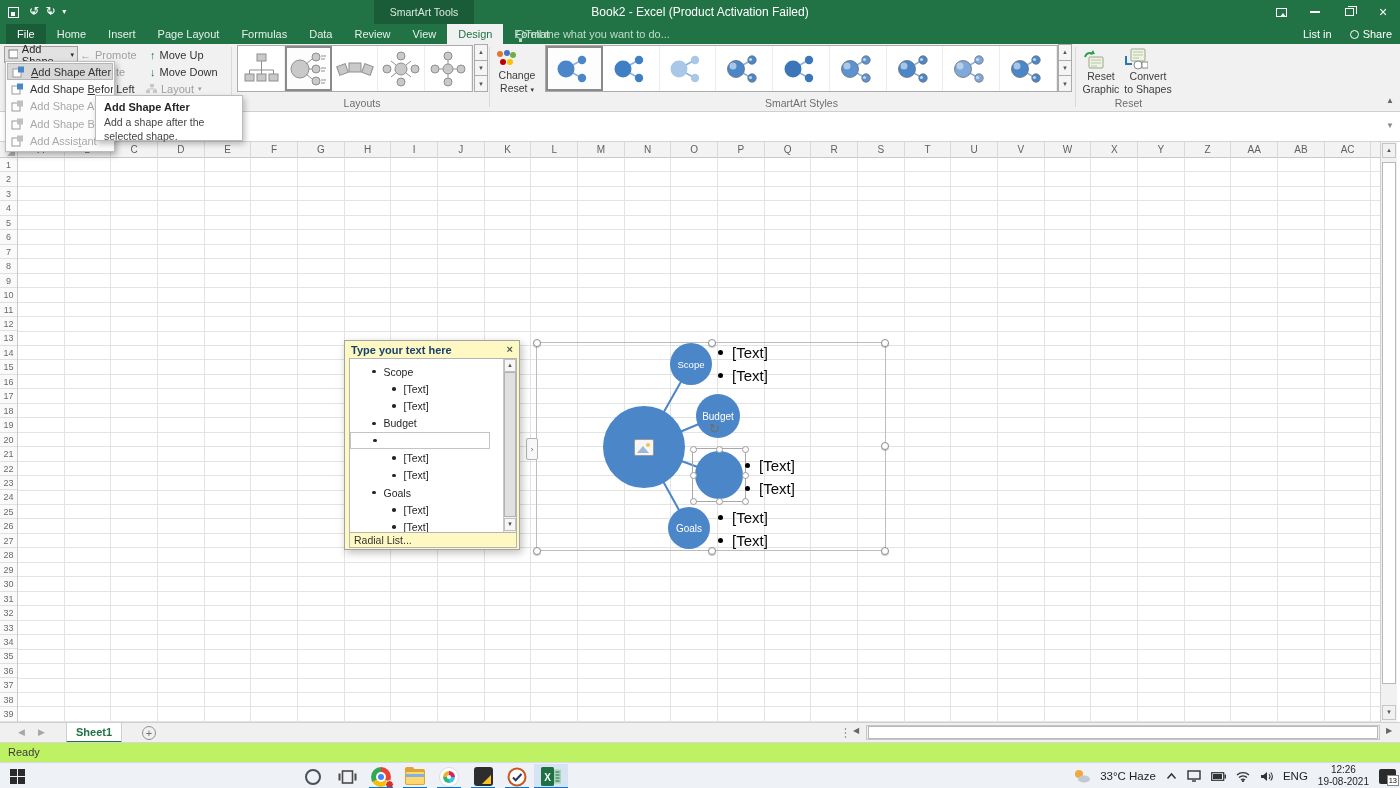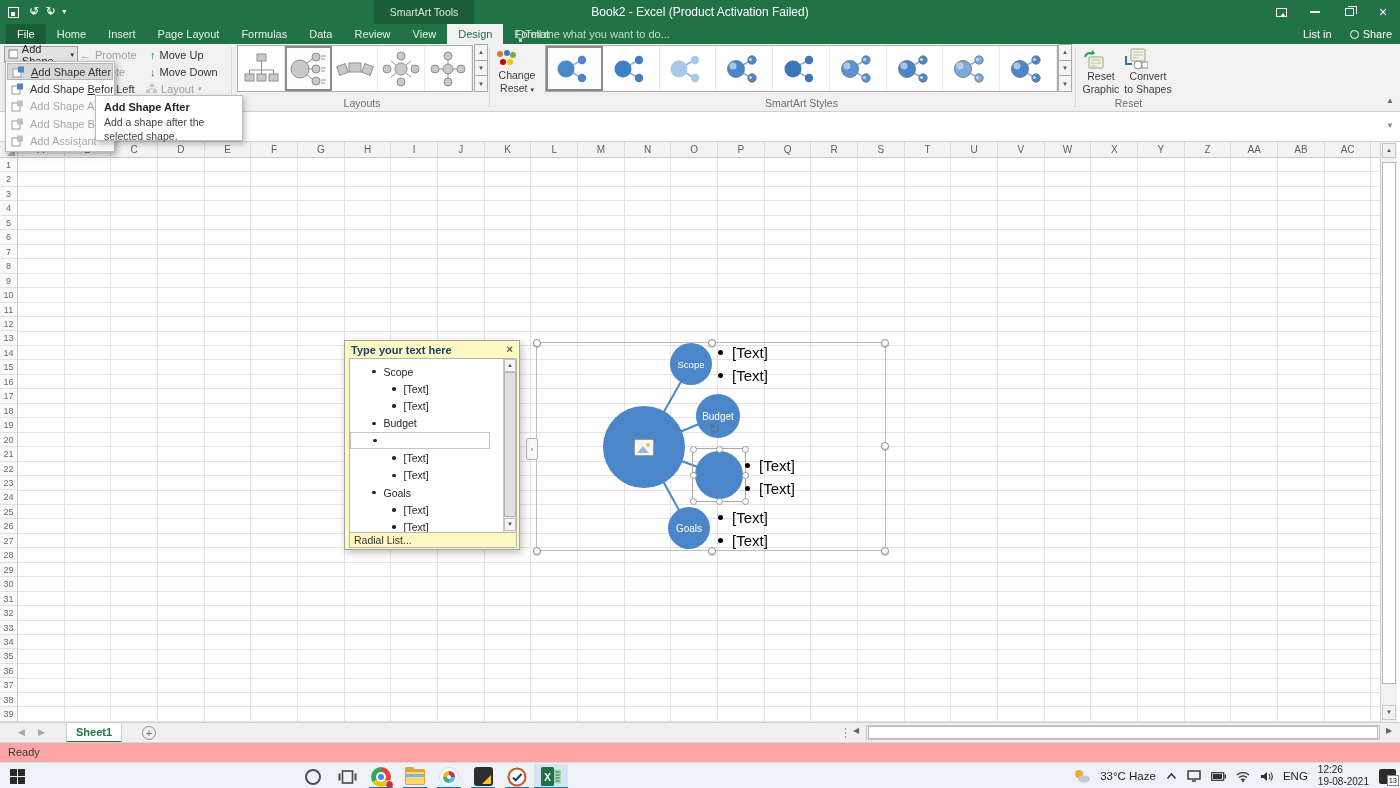--- a/index.html
+++ b/index.html
@@ -127,21 +127,21 @@
   .newsheet{position:absolute;left:142px;top:3px;width:14px;height:14px;border:1px solid #8f8f8f;border-radius:50%;
             color:#6f6f6f;font-size:11px;line-height:12px;text-align:center;}
   .hscroll-larr{position:absolute;left:853px;top:3px;font-size:8px;color:#666;}
   .hscroll-track{position:absolute;left:866px;top:2px;width:514px;height:15px;background:#f0f0f0;border:1px solid #c6c6c6;}
   .hscroll-thumb{position:absolute;left:868px;top:3px;width:510px;height:13px;background:#fff;border:1px solid #b8b8b8;}
   .hscroll-rarr{position:absolute;left:1386px;top:3px;font-size:8px;color:#666;}
   .hsdots{position:absolute;left:843px;top:4px;width:5px;height:12px;
           background-image:radial-gradient(#9a9a9a 1px,transparent 1.2px);background-size:5px 4px;}
 
   
-  .statusbar{position:absolute;left:0;top:742px;width:1400px;height:20px;background:#fca5a5;border-top:1px solid #d6d6d6;
+  .statusbar{position:absolute;left:0;top:742px;width:1400px;height:20px;background:#bef264;border-top:1px solid #d6d6d6;
              font-size:11px;color:#3b3b3b;line-height:19px;padding-left:8px;}
 
   
   .recorder{position:absolute;left:1065px;top:737px;width:332px;height:22px;background:#1d3a5c;border-radius:3px;z-index:70;
             display:flex;align-items:center;color:#fff;font-size:11px;padding:0 8px;gap:7px;box-shadow:0 1px 4px rgba(0,0,0,.4);}
   .rec-dots{width:8px;height:12px;background-image:radial-gradient(#c6d2e0 1px,transparent 1.2px);background-size:4px 4px;flex:none;}
   .rec-stop{width:13px;height:13px;border-radius:50%;background:#8d99a9;display:flex;align-items:center;justify-content:center;flex:none;}
   .rec-stop::after{content:"";width:5px;height:5px;background:#fff;}
   .rec-live{width:6px;height:6px;border-radius:50%;background:#35c04a;flex:none;}
   .rec-title{font-weight:bold;white-space:nowrap;overflow:hidden;}
@@ -154,21 +154,21 @@
   .startbtn div{background:#2b2b2b;}
   .searchbox{position:absolute;left:36px;top:3px;width:254px;height:20px;background:#fff;border:1px solid #a9a9a9;
              display:flex;align-items:center;gap:7px;padding:0 8px;font-size:11.5px;color:#5f5f5f;}
   .mag{width:8px;height:8px;border:1.5px solid #5f5f5f;border-radius:50%;position:relative;flex:none;}
   .mag::after{content:"";position:absolute;left:7px;top:7px;width:5px;height:1.5px;background:#5f5f5f;transform:rotate(45deg);transform-origin:0 0;}
   .appslot{position:absolute;top:1px;width:34px;height:25px;display:flex;align-items:center;justify-content:center;}
   .appslot.active{background:#d5e3f2;}
   .appslot .ul{position:absolute;bottom:0;left:5px;right:5px;height:2px;background:#0078d7;}
   .appslot.active .ul{left:0;right:0;}
   .tray{position:absolute;right:4px;top:0;height:26px;display:flex;align-items:center;gap:10px;font-size:11.5px;color:#1f1f1f;}
-  .tray .clockblk{font-size:10px;line-height:1.2;}
+  .tray .clockblk{text-align:center;font-size:10px;line-height:1.2;}
   .notifbadge{position:relative;width:17px;height:15px;background:#2b2b2b;border-radius:2px;}
   .notifbadge span{position:absolute;right:-3px;bottom:-2px;background:#fff;border:1px solid #888;font-size:7.5px;line-height:1;padding:0.5px 1px;color:#111;}
 </style>
 </head>
 <body>
 
 <div id="app">
 
   <div class="titlebar">
     <div class="qat">

